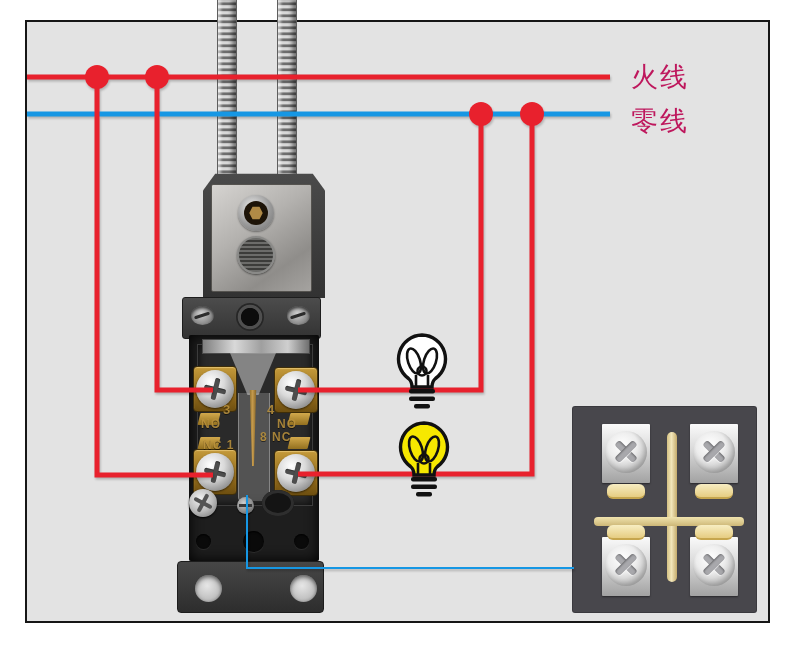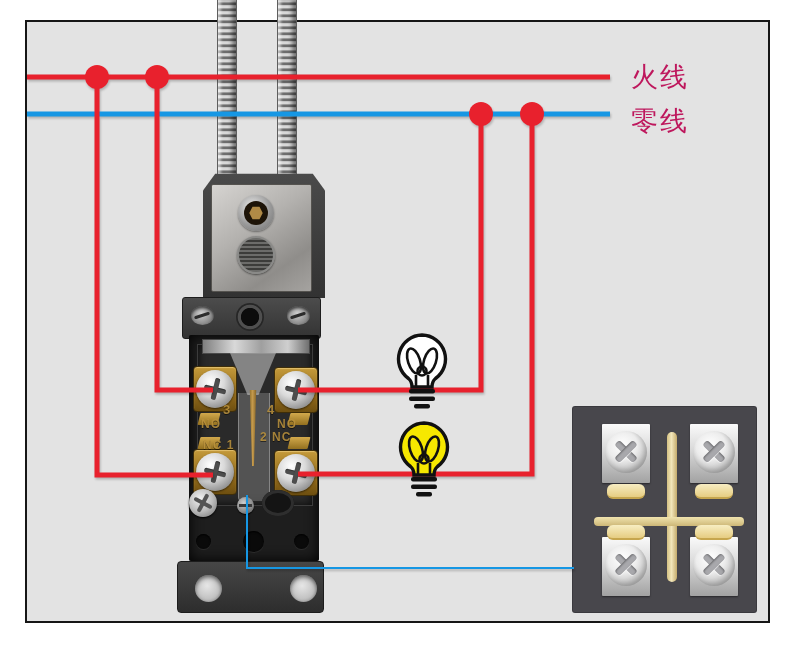--- a/index.html
+++ b/index.html
@@ -172,21 +172,21 @@
         <i class="ph ph-h"></i>
         <i class="ph ph-v"></i>
       </div>
   </div>
 
   <div class="abs marking mk-num" style="left:223px;top:402px;">3</div>
   <div class="abs marking mk-num" style="left:267px;top:402px;">4</div>
   <div class="abs marking mk-sm" style="left:201px;top:417px;">NO</div>
   <div class="abs marking mk-sm" style="left:277px;top:417px;">NO</div>
   <div class="abs marking mk-sm" style="left:203px;top:430px;margin-top:8px;">NC 1</div>
-  <div class="abs marking mk-sm" style="left:260px;top:430px;">2 NC</div>
+  <div class="abs marking mk-sm" style="left:260px;top:430px;">8 NC</div>
 
   <div class="abs small-screw"></div>
   <div class="abs tiny-screw"></div>
   <div class="abs dark-plug"></div>
   <div class="abs hole-s" style="left:196px;top:534px;width:15px;height:15px;"></div>
   <div class="abs hole-s" style="left:243px;top:531px;width:21px;height:21px;"></div>
   <div class="abs hole-s" style="left:294px;top:534px;width:15px;height:15px;"></div>
 
   <div class="abs flange-bottom">
     <span class="big-hole bh-l"></span>

